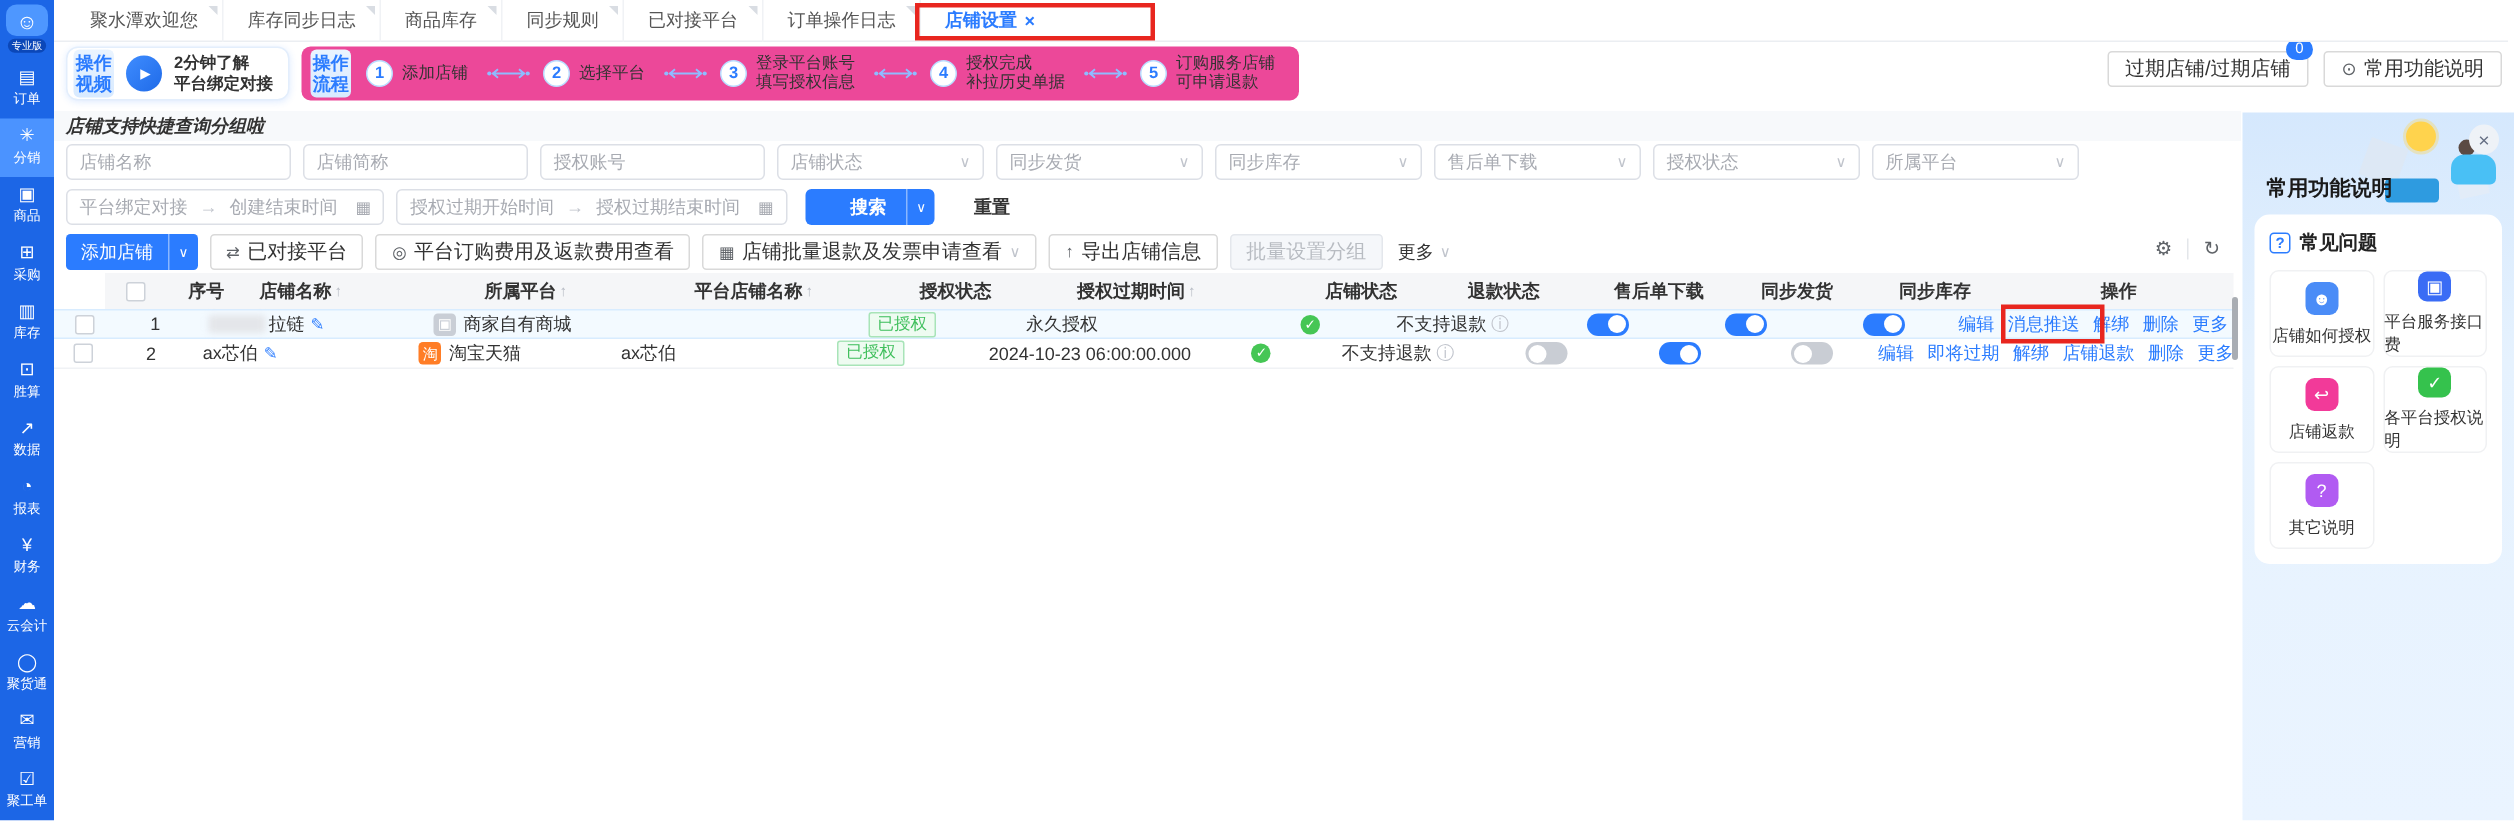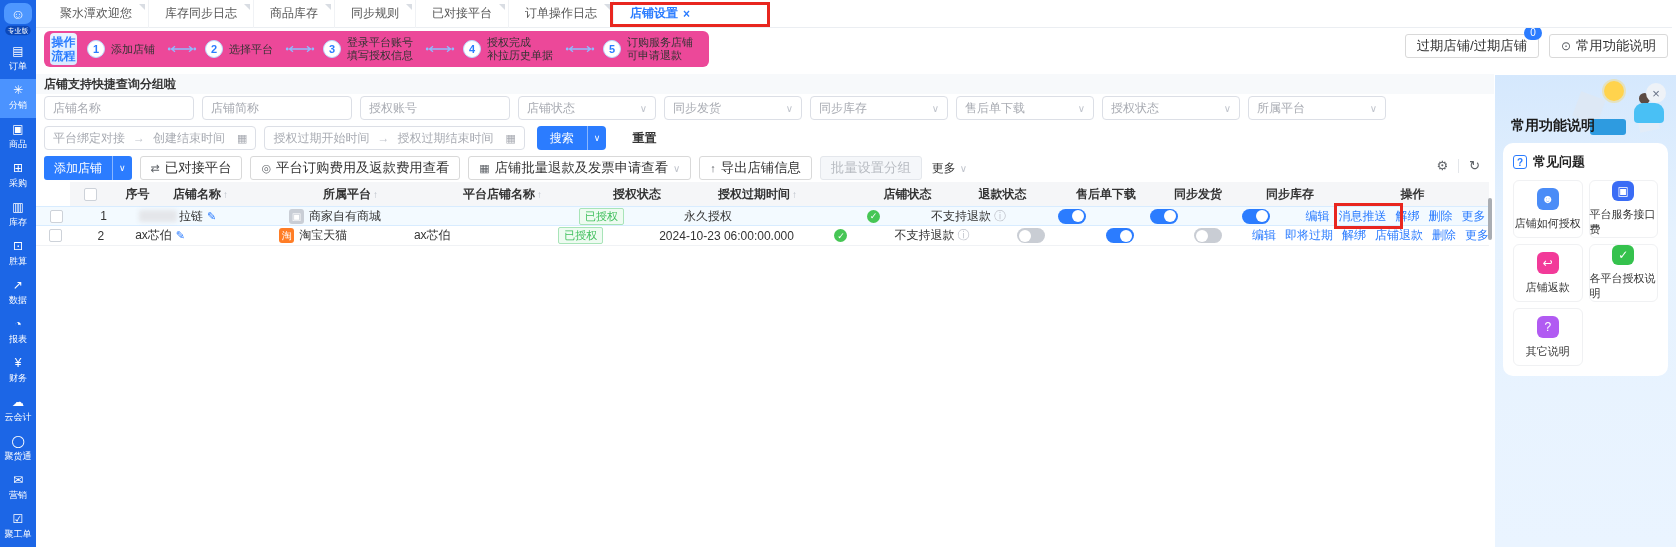--- a/index.html
+++ b/index.html
@@ -42,36 +42,36 @@
 .step-num{width:18px;height:18px;border-radius:50%;background:#fff;border:1px solid #badcff;color:#2b7cff;font-weight:bold;display:flex;align-items:center;justify-content:center;font-size:11px;flex:none;}
 .step-text{font-size:11px;color:#333;line-height:13px;}
 .connector{display:flex;align-items:center;margin:0 2px;}
 .quick-actions{position:absolute;right:8px;top:34px;display:flex;gap:10px;z-index:4;}
 .qa-btn{position:relative;height:24px;background:#fff;border:1px solid #d9d9d9;border-radius:3px;display:flex;align-items:center;gap:5px;padding:0 11px;color:#333;cursor:pointer;white-space:nowrap;}
 .qa-badge{position:absolute;top:-9px;right:-4px;background:#2b7cff;color:#fff;border-radius:8px;min-width:18px;text-align:center;font-size:10px;line-height:14px;padding:0 4px;}
 .clock-g{color:#5f6368;font-size:12px;}
 
 
 .hint{position:absolute;left:36px;top:74px;right:182px;height:20px;background:#f7f9fb;display:flex;align-items:center;padding-left:8px;}
-.hint b{color:#333;margin-right:2px;}
+.hint b{color:#333;margin-right:2px;font-style:italic;}
 .hint span{color:#9aa0a6;}
 
 
 .filters,.filters2{position:absolute;left:44px;display:flex;gap:8px;align-items:center;}
 .filters{top:96px;}
 .filters2{top:126px;}
 .f-input{width:150px;height:24px;border:1px solid #dcdfe6;border-radius:4px;padding:0 8px;font-size:12px;color:#333;background:#fff;outline:none;font-family:inherit;}
 .f-input::placeholder{color:#a8abb2;}
 .f-select{width:138px;height:24px;border:1px solid #dcdfe6;border-radius:4px;display:flex;align-items:center;justify-content:space-between;padding:0 8px;color:#a8abb2;background:#fff;cursor:pointer;}
 .chev{color:#c0c4cc;font-size:10px;}
 .f-range{height:24px;border:1px solid #dcdfe6;border-radius:4px;display:flex;align-items:center;gap:8px;padding:0 8px;color:#a8abb2;background:#fff;}
 .f-range .arrow{color:#c0c4cc;}
 .cal{color:#a8abb2;font-size:11px;margin-left:4px;}
 .btn-search{height:24px;background:#2b7cff;color:#fff;border-radius:4px;display:flex;align-items:stretch;cursor:pointer;margin-left:4px;overflow:hidden;}
-.btn-search .s-main{padding:0 13px;display:flex;align-items:center;font-weight:normal;}
+.btn-search .s-main{padding:0 13px;display:flex;align-items:center;font-weight:bold;margin-left:17px;}
 .btn-search .s-drop{padding:0 6px;border-left:1px solid rgba(255,255,255,.45);display:flex;align-items:center;font-size:9px;}
 .btn-reset{height:24px;border:none;background:#fff;border-radius:4px;padding:0 12px;display:flex;align-items:center;color:#333;font-weight:bold;cursor:pointer;margin-left:6px;font-family:inherit;font-size:12px;}
 
 
 .toolbar{position:absolute;left:44px;top:156px;display:flex;gap:8px;align-items:center;}
 .btn-primary-split{height:24px;background:#2b7cff;color:#fff;border-radius:3px;display:flex;align-items:stretch;cursor:pointer;overflow:hidden;}
 .btn-primary-split .s-main{padding:0 10px;display:flex;align-items:center;}
 .btn-primary-split .s-drop{padding:0 6px;border-left:1px solid rgba(255,255,255,.45);display:flex;align-items:center;font-size:9px;}
 .tb-btn{height:24px;border:1px solid #d9d9d9;background:#fff;border-radius:3px;display:flex;align-items:center;gap:5px;padding:0 10px;color:#333;cursor:pointer;white-space:nowrap;}
 .tb-btn .g{color:#5f6368;font-size:11px;}
@@ -283,20 +283,28 @@
       </svg>
   </span>
   <span class="company">
     <span>广</span>
     <span class="blur-block"></span>
     <span class="caret">▼</span>
   </span>
 </div>
 
 <div class="quickbar">
+  <div class="video-card">
+    <span class="chip">操作视频</span>
+    <span class="play">▶</span>
+    <span class="video-desc">
+      <span>2分钟了解</span><br>
+      <span>平台绑定对接</span>
+    </span>
+  </div>
   <div class="flow">
     <span class="chip">操作流程</span>
 
       <div class="step">
 
         <span class="step-num">1</span>
         <span class="step-text">
           <span>添加店铺</span>
           
         </span>

